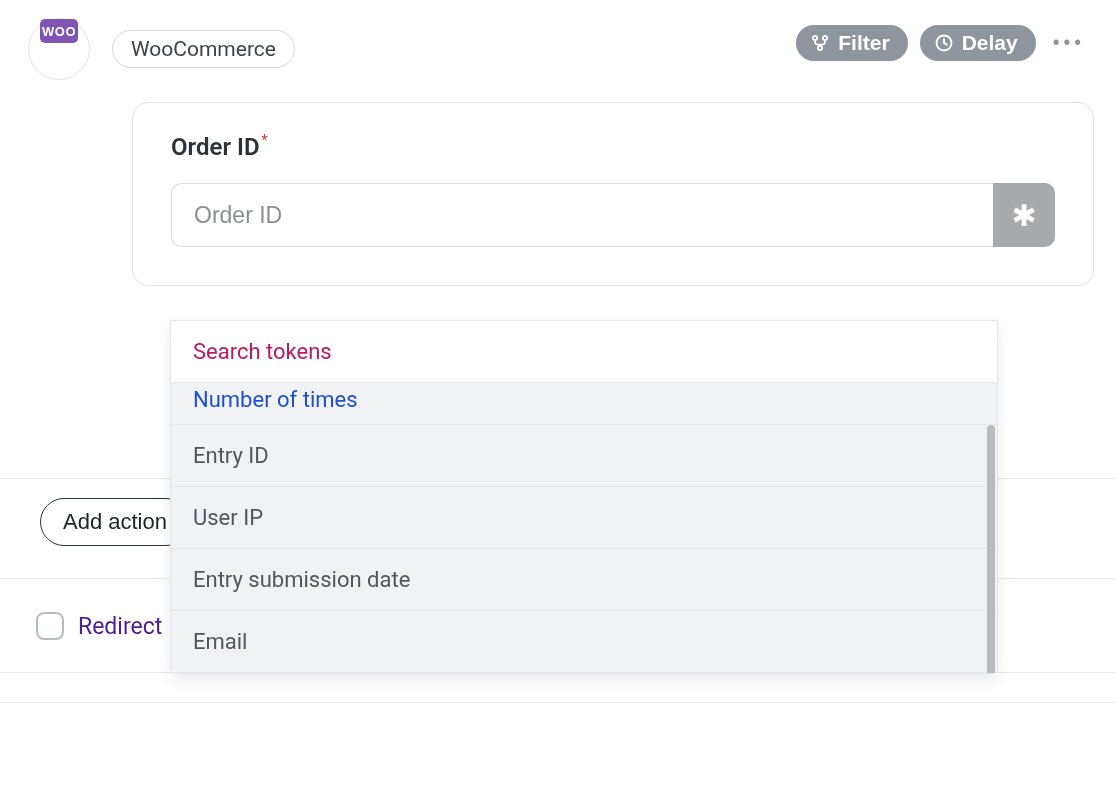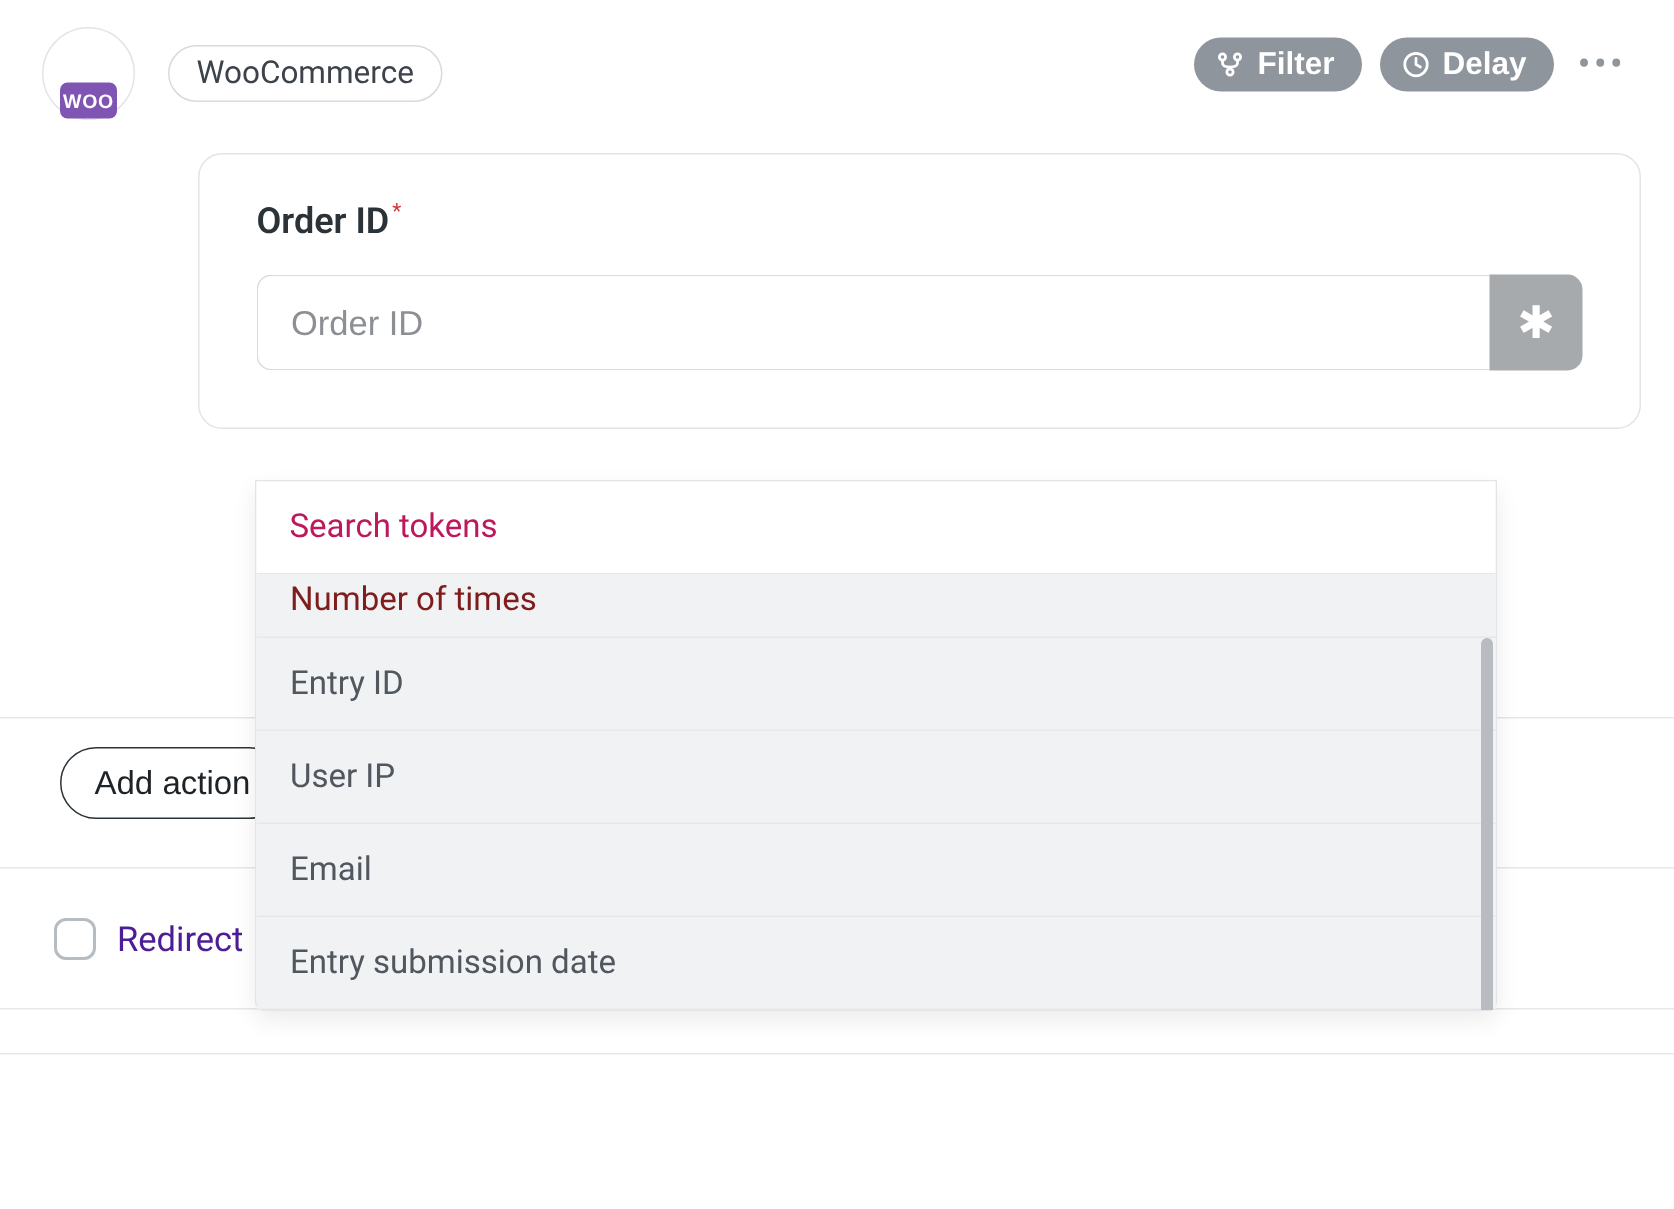--- a/index.html
+++ b/index.html
@@ -23,21 +23,21 @@
     align-items: flex-start;
     padding: 18px 28px 0 28px;
   }
   .app-icon-circle {
     width: 62px;
     height: 62px;
     border-radius: 50%;
     border: 1px solid #e2e4e7;
     background: #fff;
     display: flex;
-    align-items: flex-end;
+    align-items: flex-start;
     justify-content: center;
     margin-right: 22px;
     flex-shrink: 0;
   }
   .woo-badge {
     width: 38px;
     height: 24px;
     background: #7f54b3;
     border-radius: 5px;
     color: #fff;
@@ -219,21 +219,21 @@
   .dd-item {
     padding: 18px 22px;
     font-size: 22px;
     color: #50575e;
     border-bottom: 1px solid #e6e7e9;
     cursor: pointer;
     background: #f1f2f3;
   }
   .dd-item.cut-top {
     padding-top: 6px;
-    color: #7f1d1d;
+    color: #1d4ed8;
     height: 42px;
     overflow: hidden;
     display: flex;
     align-items: flex-end;
     padding-bottom: 12px;
   }
   .dd-item.highlight {
     border: 3px solid #e94f37;
     background: #eaebec;
     margin: -1px;
@@ -344,19 +344,19 @@
   </div>
   <div class="hr-full" style="top:672px"></div>
   <div class="hr-full" style="top:702px"></div>
 
   <div class="dropdown">
     <div class="dd-search">Search tokens</div>
     <div class="dd-list">
       <div class="dd-item cut-top">Number of times</div>
       <div class="dd-item">Entry ID</div>
       <div class="dd-item">User IP</div>
+      <div class="dd-item">Entry submission date</div>
       <div class="dd-item">Email</div>
-      <div class="dd-item">Entry submission date</div>
       <div class="dd-scroll-thumb"></div>
     </div>
   </div>
 
 </div>
 
 </body></html>

